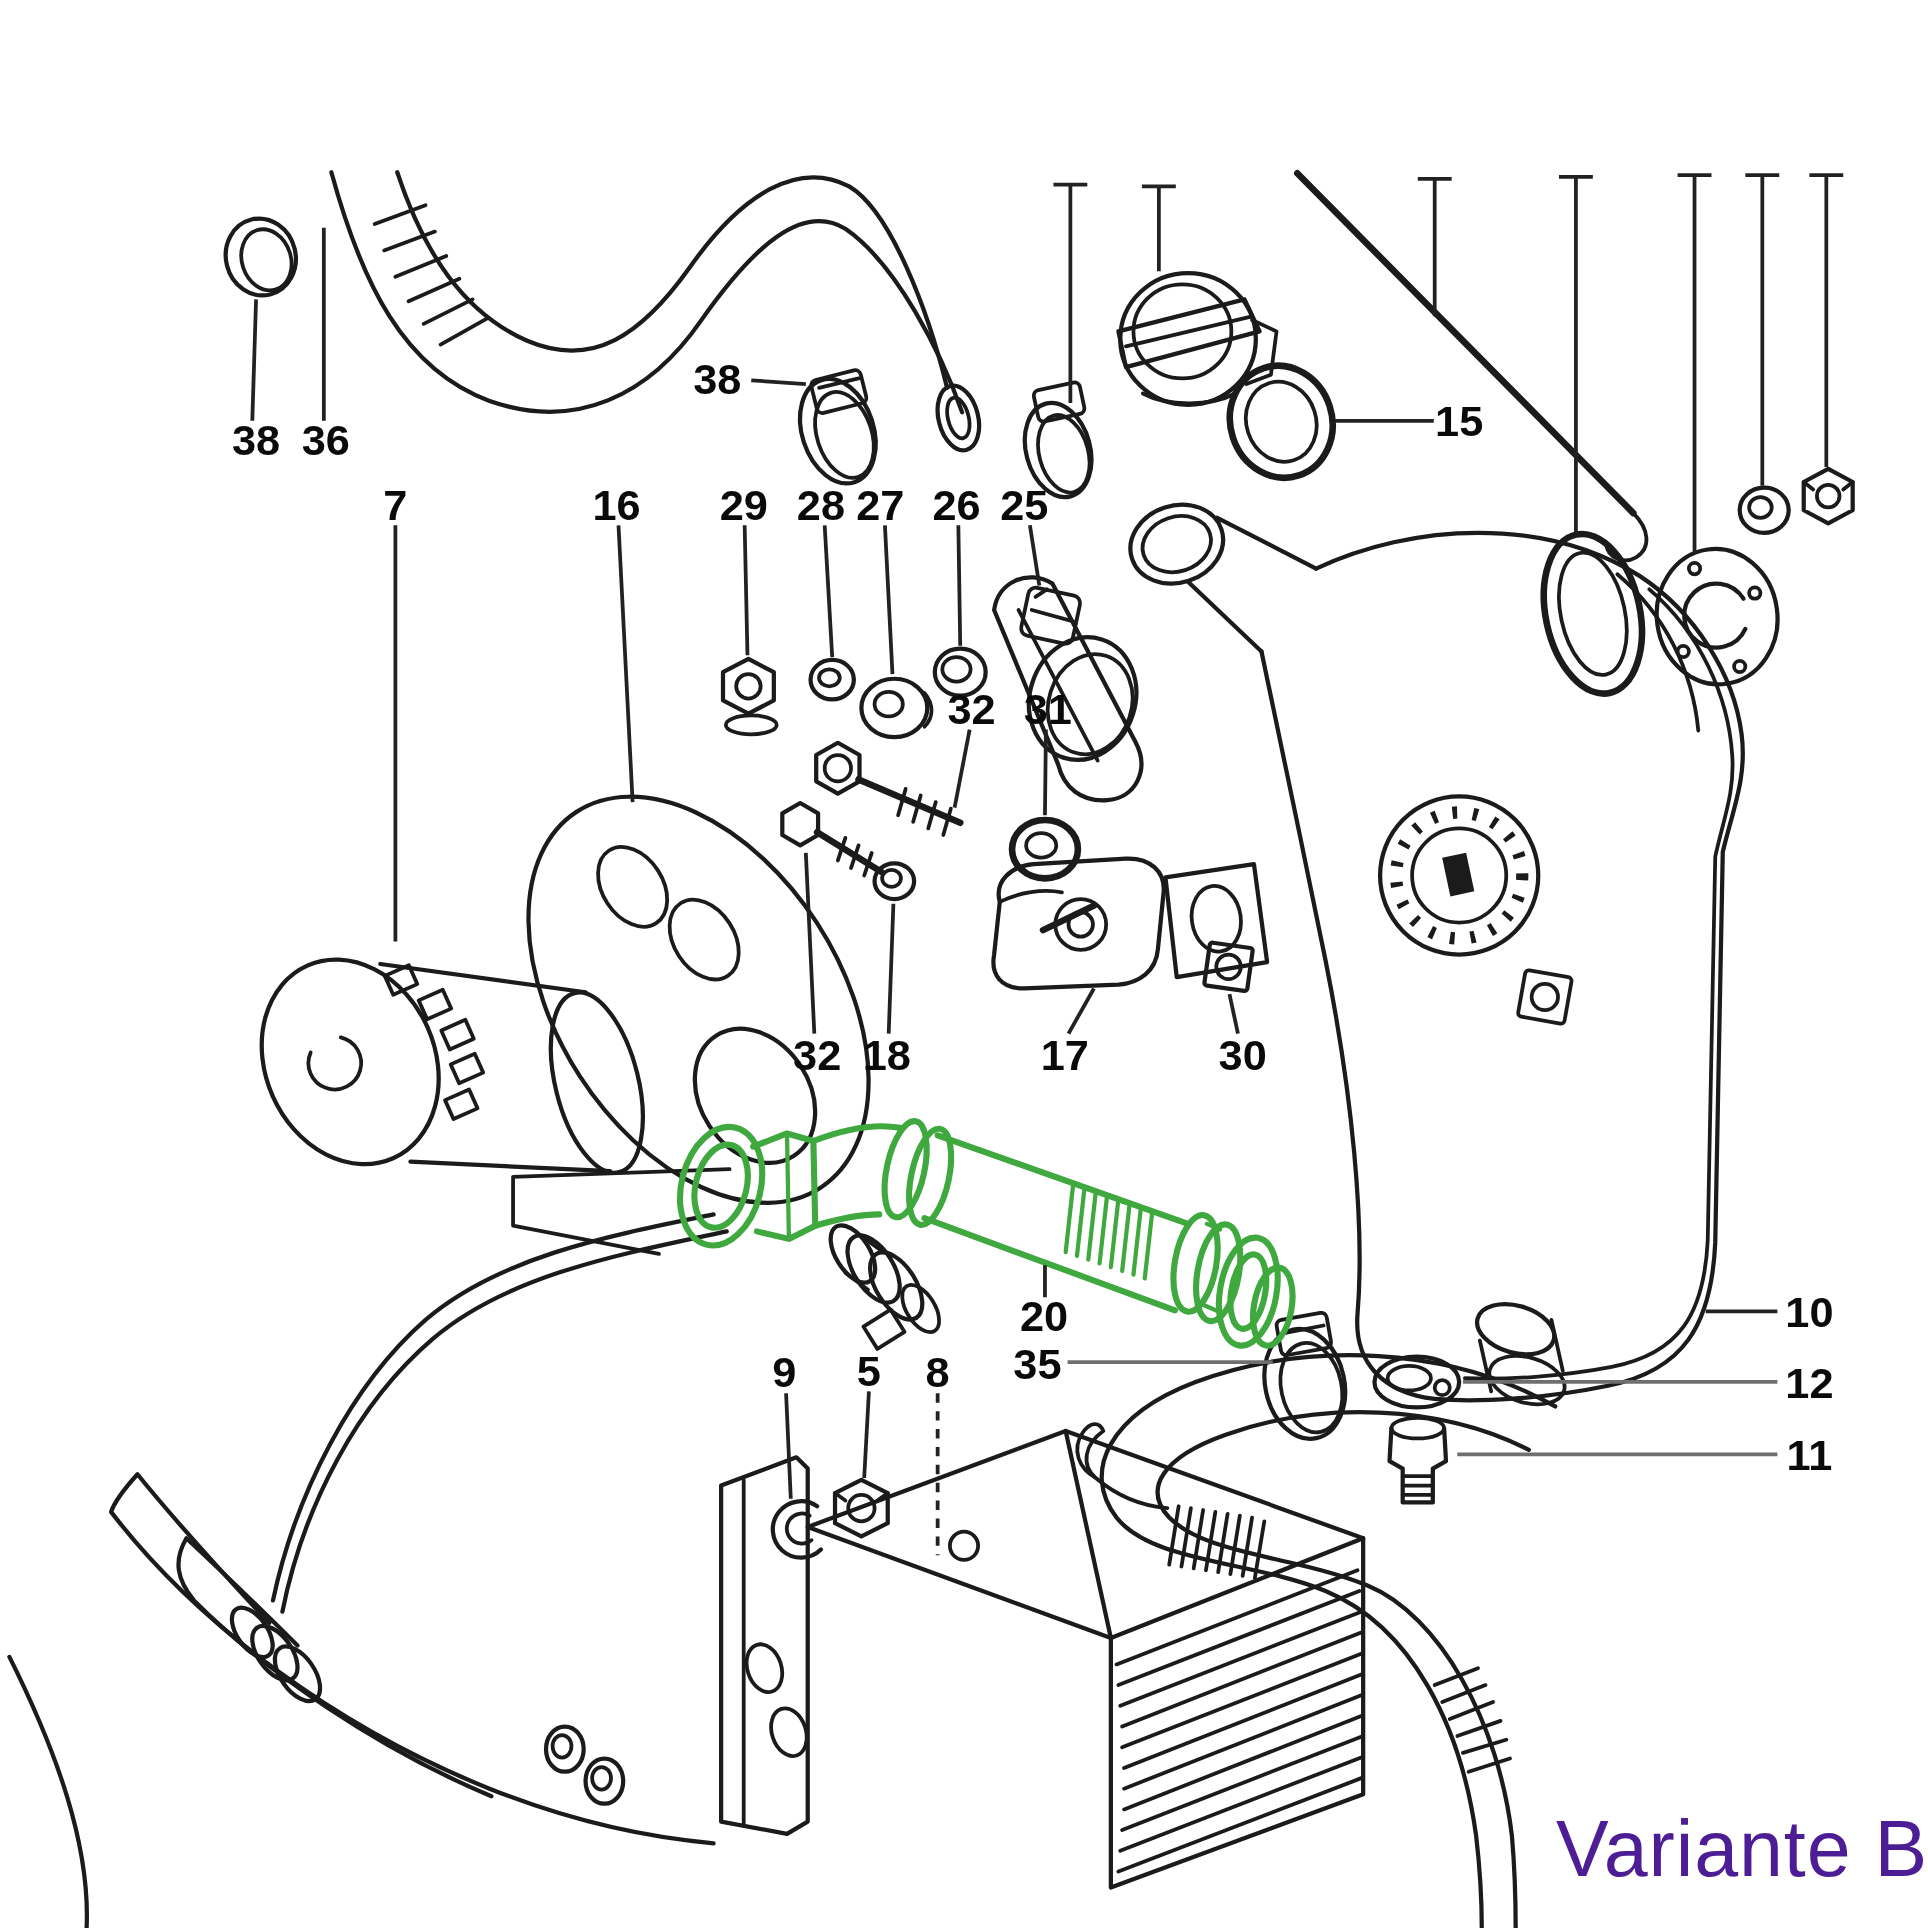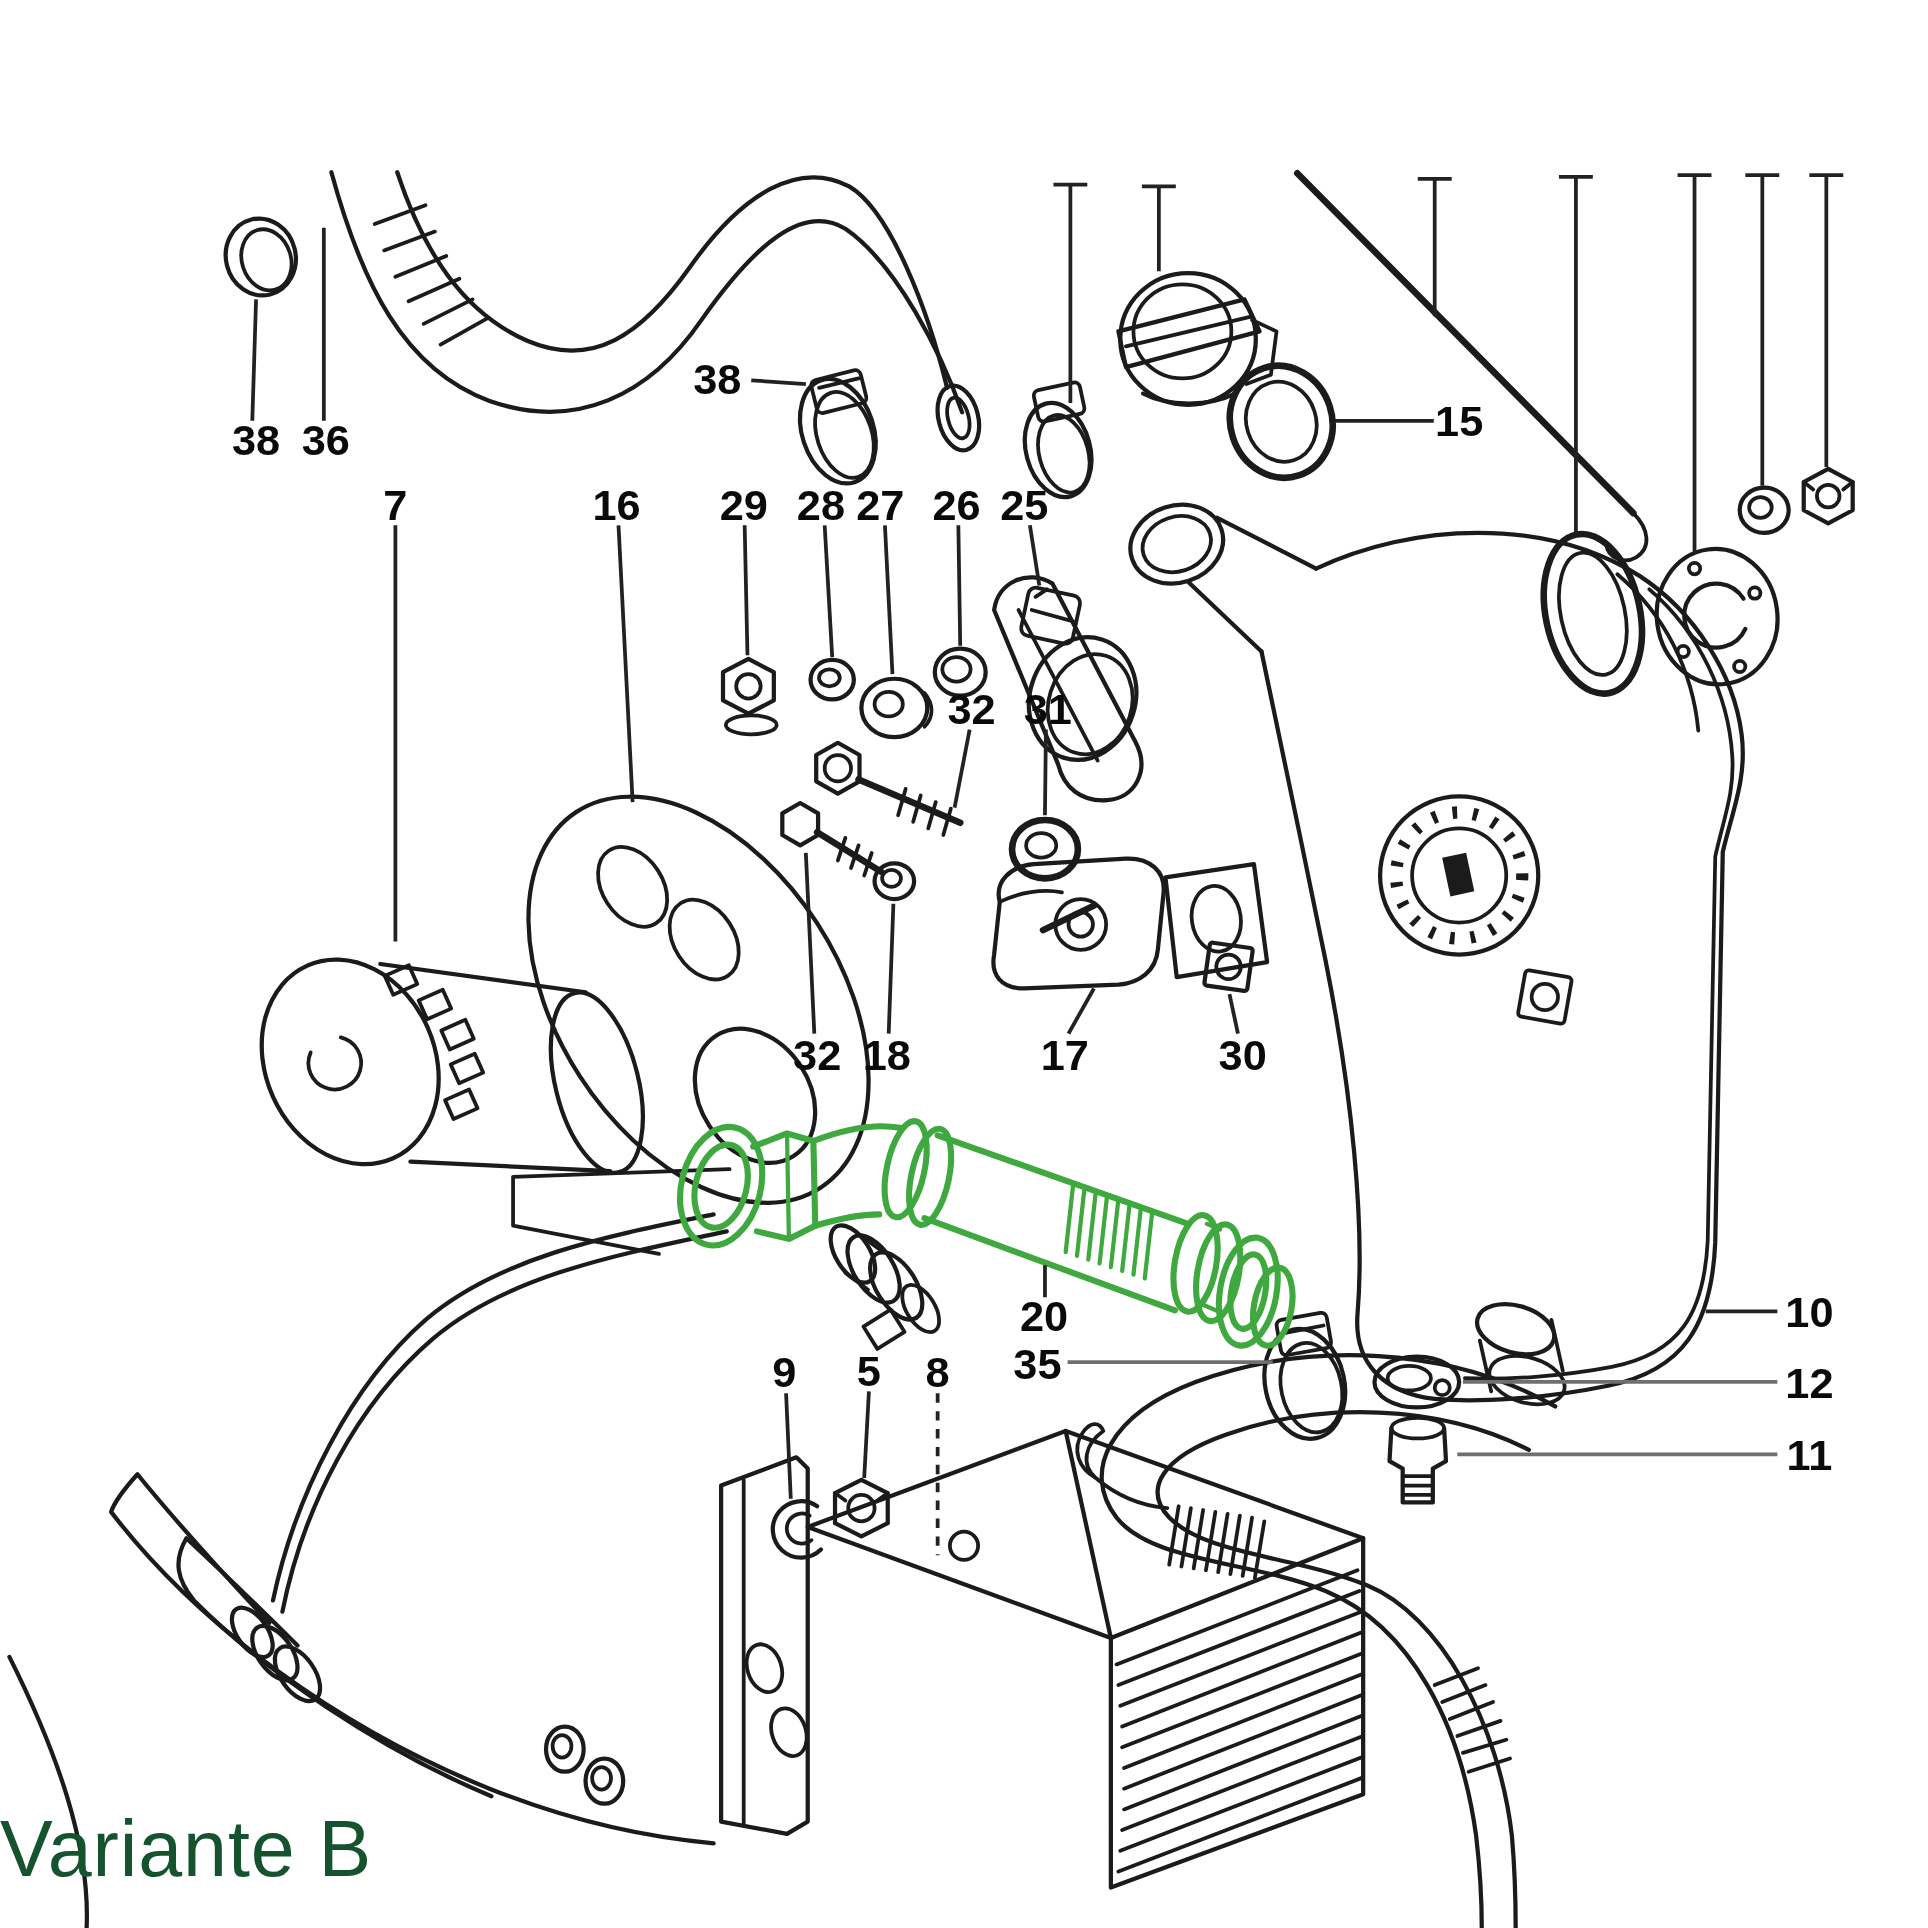--- a/index.html
+++ b/index.html
@@ -9,22 +9,22 @@
   .ln{fill:none;stroke:#1b1b1b;stroke-width:4.5;stroke-linecap:round;stroke-linejoin:round;}
   .ln2{fill:none;stroke:#1b1b1b;stroke-width:4;stroke-linecap:round;stroke-linejoin:round;}
   .thick{fill:none;stroke:#1b1b1b;stroke-width:7;stroke-linecap:round;}
   .leader{fill:none;stroke:#222;stroke-width:4;stroke-linecap:butt;}
   .leader-gray{fill:none;stroke:#6f6f6f;stroke-width:4;}
   .dash{stroke-dasharray:10 9;}
   .grn{fill:none;stroke:#3fa83f;stroke-width:6.5;stroke-linecap:round;stroke-linejoin:round;}
   .grnthin{fill:none;stroke:#3fa83f;stroke-width:4.5;stroke-linecap:round;}
   text.plbl{font-family:"Liberation Sans", sans-serif;font-weight:bold;font-size:46px;fill:#0a0a0a;
             text-anchor:middle;}
-  .caption{position:absolute;left:0;top:1803px;width:1928px;text-align:left;
-           font-size:79px;color:#14532d;letter-spacing:0.9px;}
+  .caption{position:absolute;left:0;top:1803px;width:1928px;text-align:right;
+           font-size:79px;color:#4c1d95;letter-spacing:0.9px;}
 </style>
 </head>
 <body>
 
 <div class="stage">
 <svg width="1928" height="1928" viewBox="0 0 2048 2048">
 
   <g>
     <ellipse class="ln" cx="277" cy="273" rx="37" ry="41" transform="rotate(-14 277 273)"></ellipse>
     <ellipse class="ln2" cx="283" cy="276" rx="26" ry="33" transform="rotate(-18 283 276)"></ellipse>

